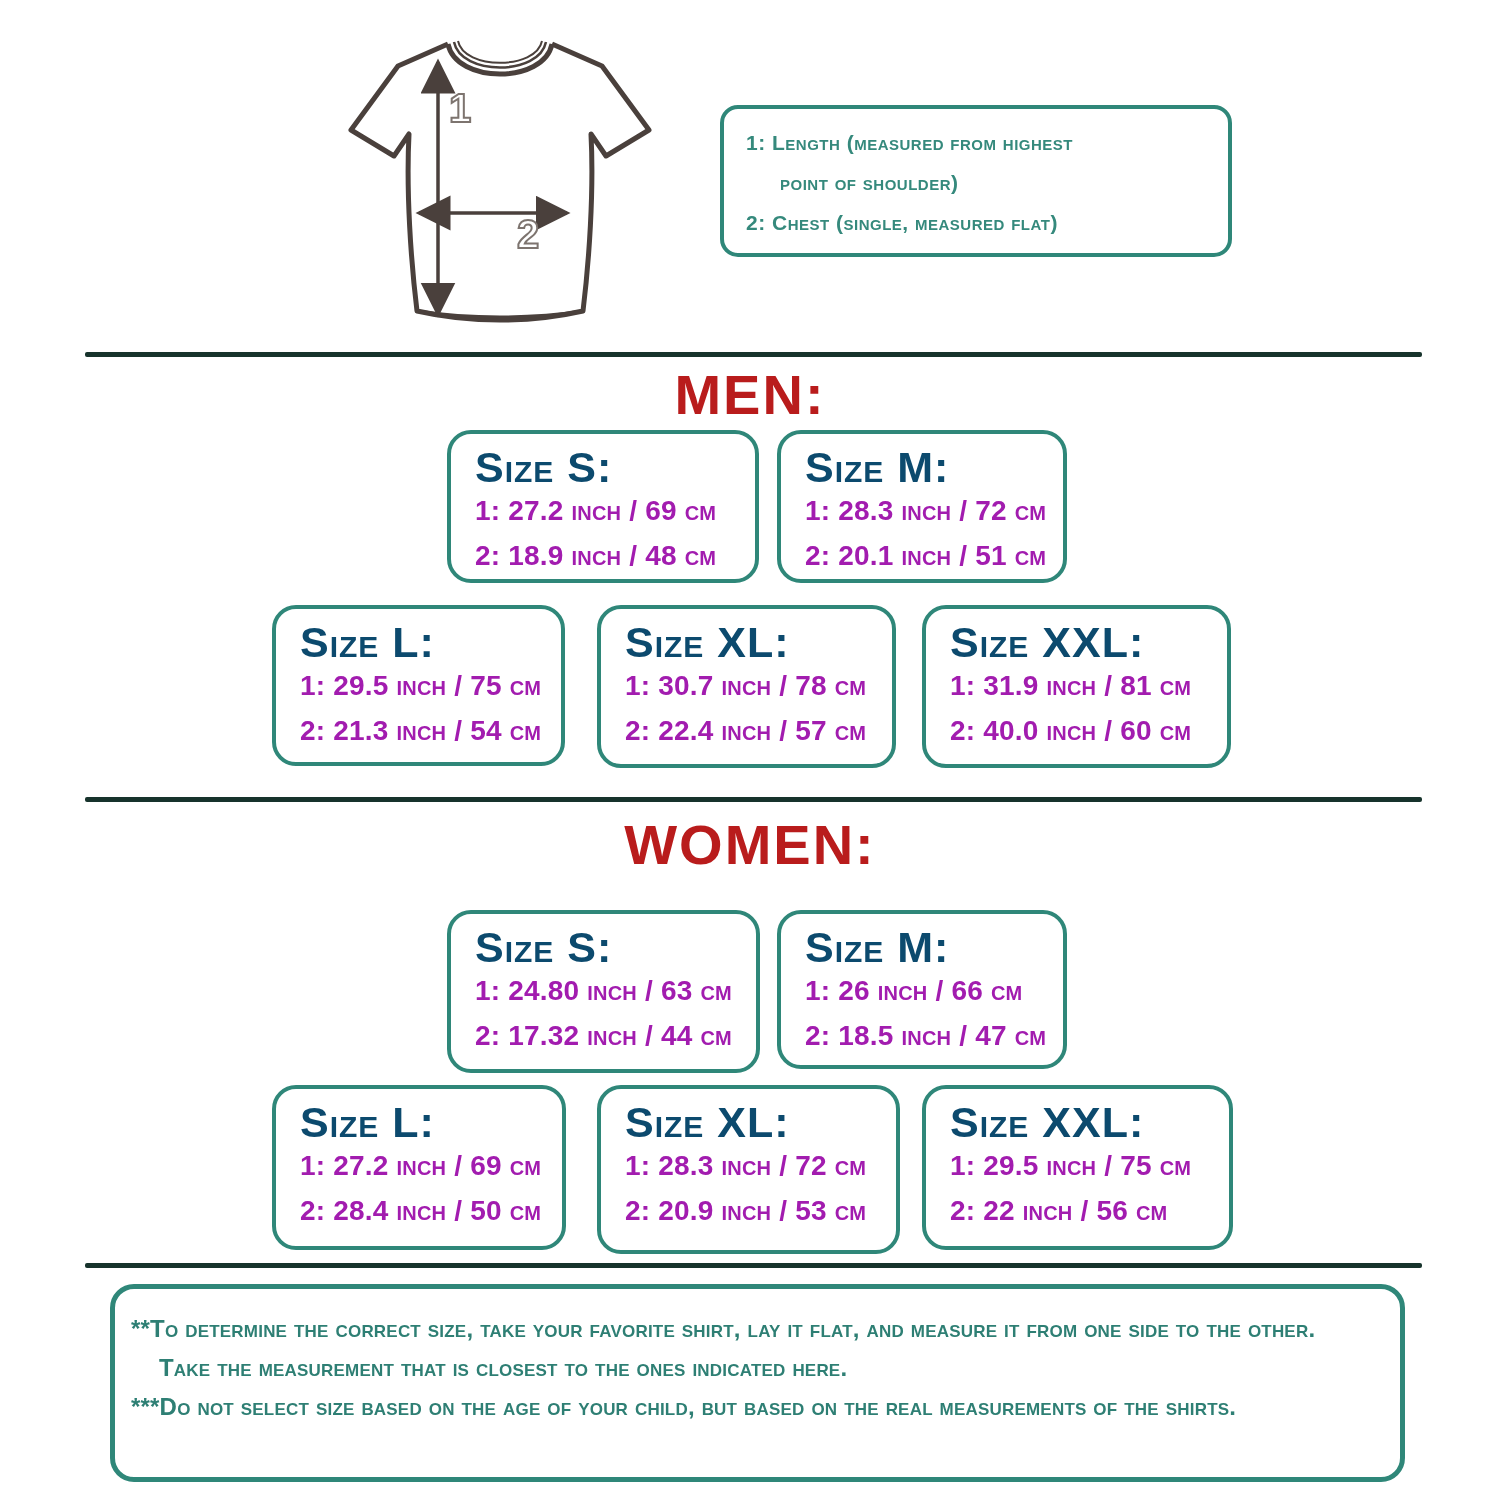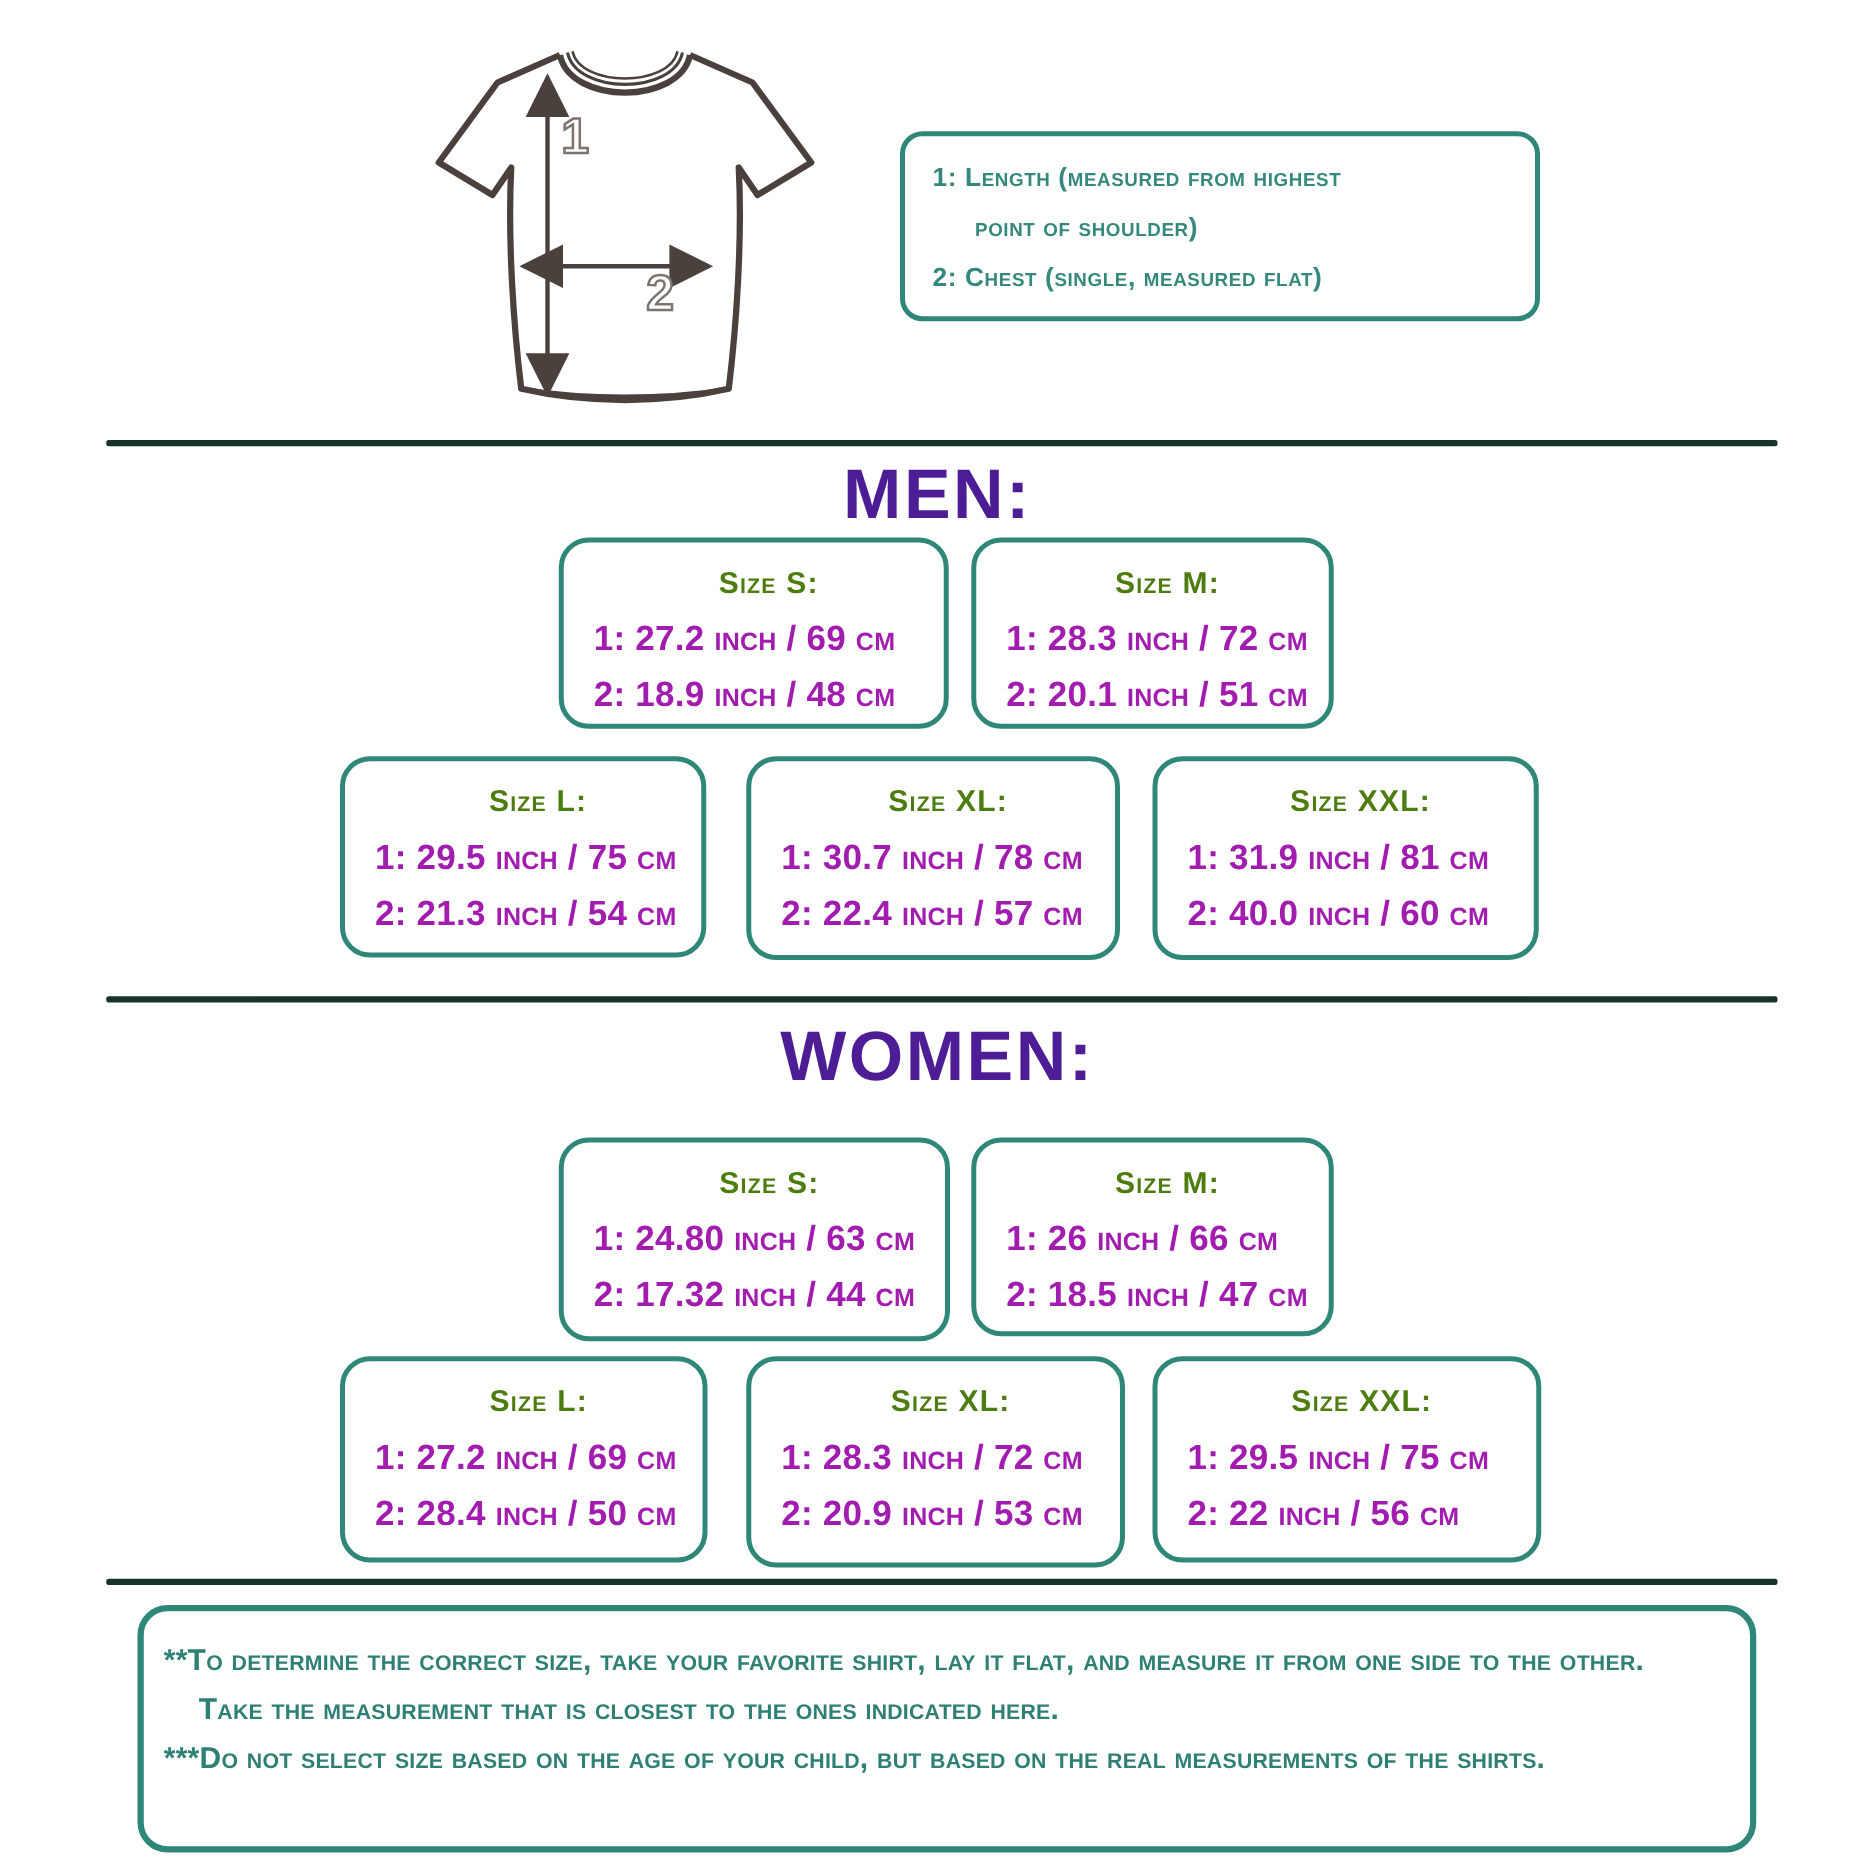--- a/index.html
+++ b/index.html
@@ -29,33 +29,33 @@
     letter-spacing:.5px;
   }
   .legend-line.indent{padding-left:34px;}
 
   
   .sep{height:5px;background:#17332c;left:85px;width:1337px;border-radius:2px;}
 
   
   .section-title{
     left:0;width:1500px;text-align:center;
-    color:#4c1d95;font-size:56px;font-weight:bold;
+    color:#b91c1c;font-size:56px;font-weight:bold;
     letter-spacing:2px;
   }
 
   
   .size-box{
     border:4px solid #2f8779;border-radius:24px;
     box-sizing:border-box;
     padding:12px 0 0 24px;
     background:#ffffff;
   }
   .size-label{
-    color:#4d7c0f;font-size:24px;line-height:42px;letter-spacing:1px;text-align:center;
+    color:#0c4a6e;font-size:43px;line-height:42px;letter-spacing:1px;
   }
   .size-line{
     color:#a21caf;font-size:28px;line-height:45px;letter-spacing:.2px;
     white-space:nowrap;
   }
 
   
   .notes-box{
     left:110px;top:1284px;width:1295px;height:198px;
     border:5px solid #2f8779;border-radius:24px;

